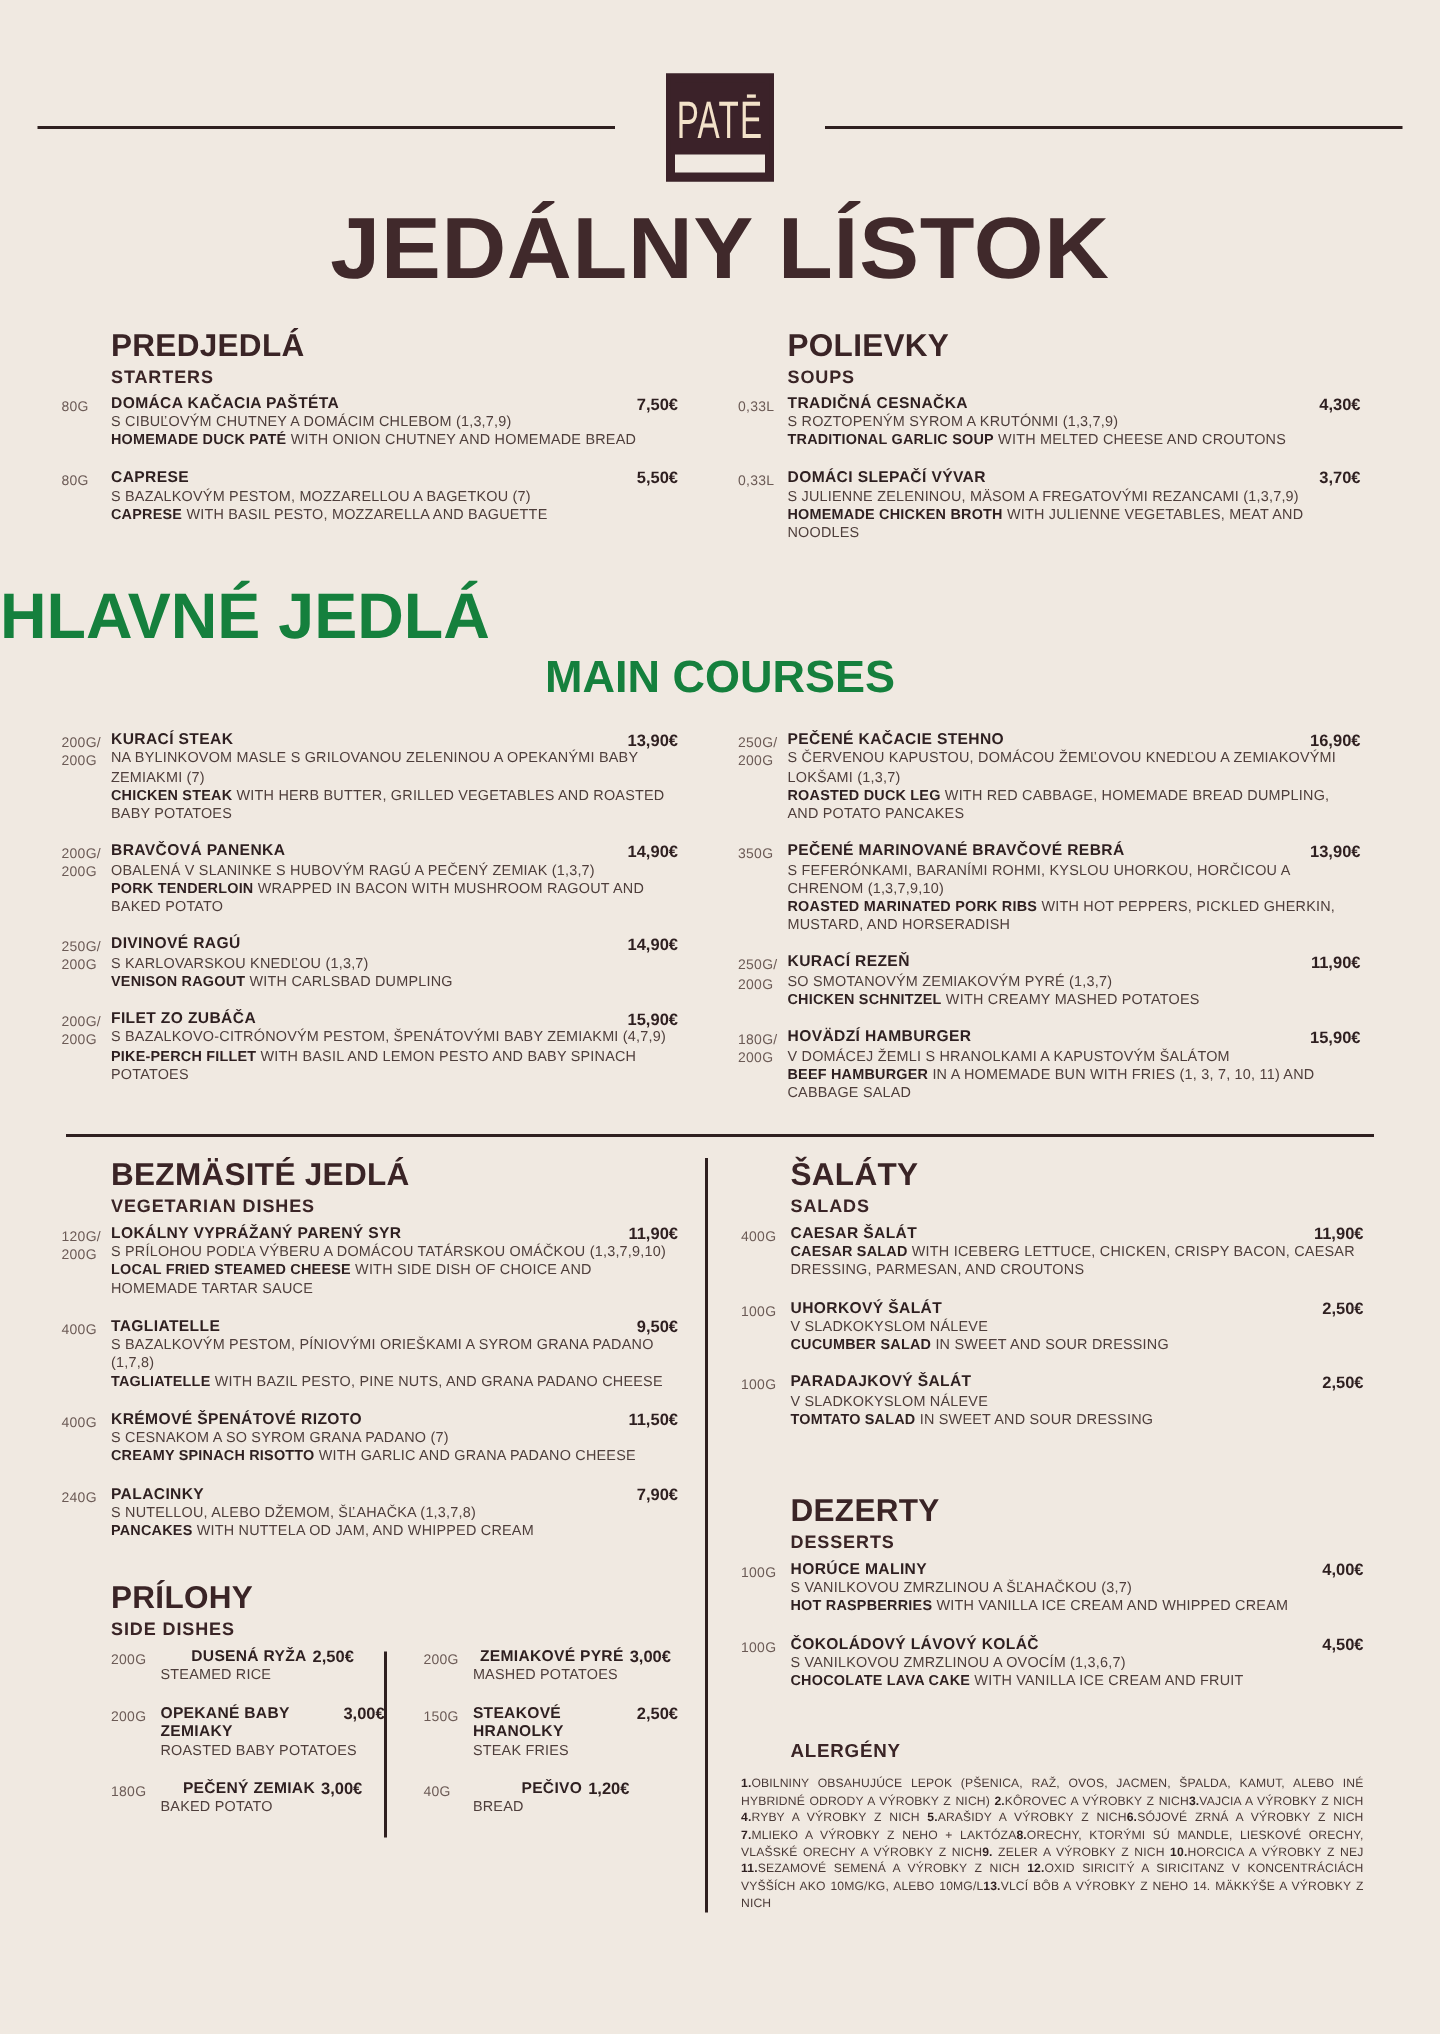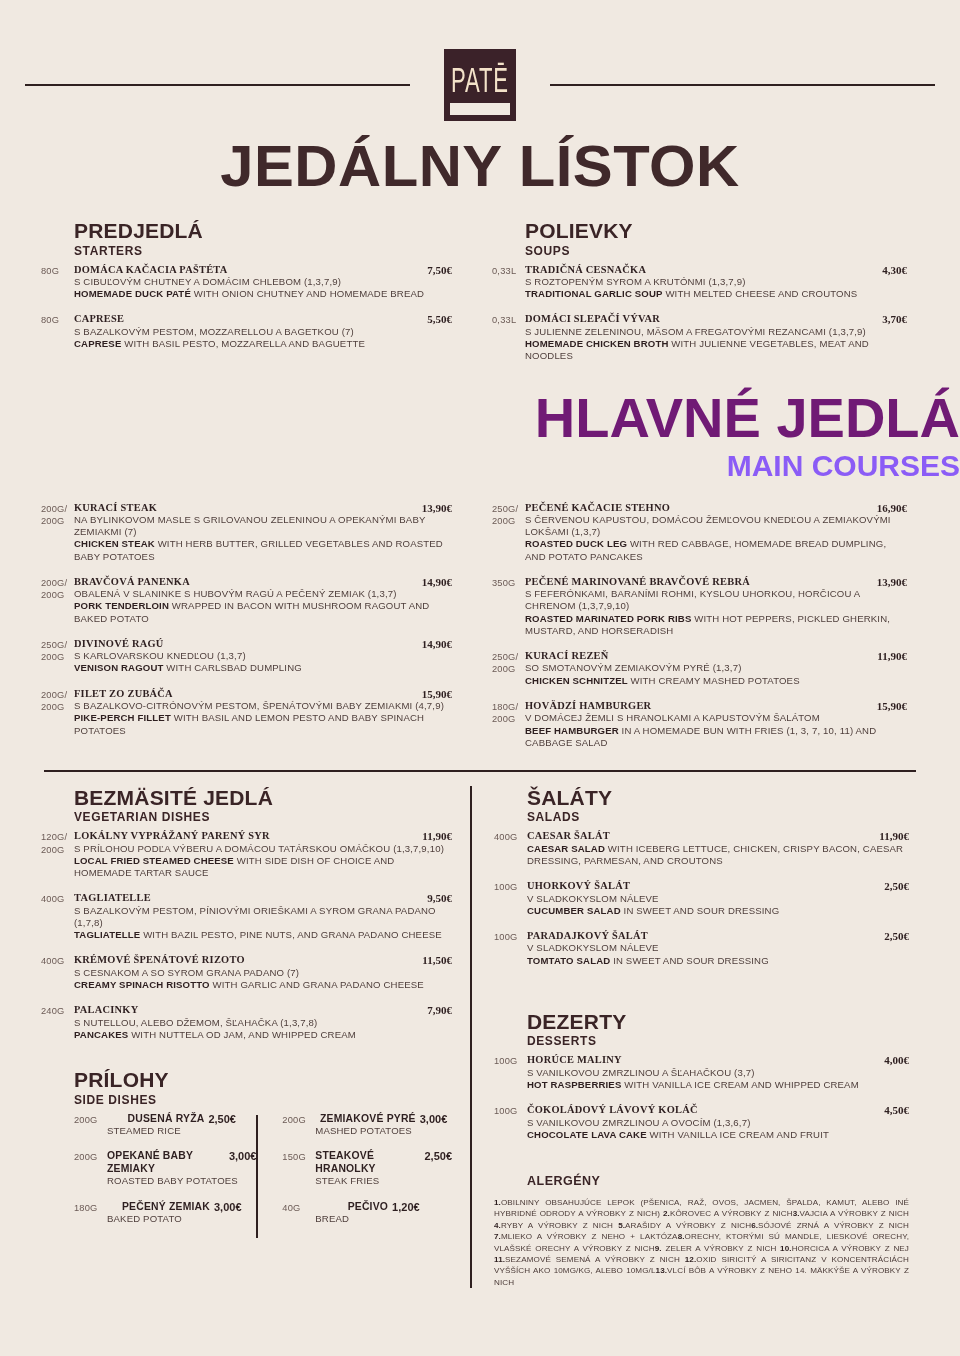--- a/index.html
+++ b/index.html
@@ -48,32 +48,32 @@
   .main-title {
     text-align:center;
     font-size: 58px;
     font-weight: 800;
     letter-spacing: 0.5px;
     color:#40292b;
     margin: 22px 0 0 0;
     transform: scaleX(1.03);
   }
   .section-title-big {
-    text-align:right;
-    font-size: 56px;
+    text-align:left;
+    font-size: 43px;
     font-weight: 800;
-    color:#701a75;
+    color:#15803d;
     margin: 0;
     line-height:1.05;
   }
   .section-title-sub {
-    text-align:right;
+    text-align:center;
     font-size: 30px;
     font-weight: 800;
-    color:#8b5cf6;
+    color:#15803d;
     margin: 2px 0 0 0;
     line-height:1.05;
   }
 
   
   .cols {
     display:flex;
     padding: 0 15px;
     position:relative;
   }
@@ -91,21 +91,21 @@
 
   
   .item { display:flex; margin-bottom: 13px; }
   .wt {
     width: 33px; flex:0 0 33px;
     font-size: 9.3px; color:#6b5a55; letter-spacing:0.2px;
     text-align:left; line-height:12.2px; padding-top:1px;
     white-space:pre-line;
   }
   .body { flex:1; min-width:0; }
-  .row1 { display:flex; align-items:center; justify-content:space-between; gap:0;font-family:Liberation Serif, serif; }
+  .row1 { display:flex; align-items:center; justify-content:space-between; gap:0; }
   .nm { font-size:10.4px; font-weight:800; letter-spacing:0.25px; color:#2e1f20; line-height:12.4px; }
   .pr { font-size:11px; font-weight:800; color:#2e1f20; white-space:nowrap; line-height:12.4px; }
   .desc { font-size:9.6px; color:#4e3e3b; line-height:12.2px; letter-spacing:0.15px; }
   .desc.just { text-align:justify; }
   .en { font-size:9.6px; color:#4e3e3b; line-height:12.2px; letter-spacing:0.15px; }
   .en b { font-weight:800; color:#2e1f20;margin-top:28px; }
 
   
   .hsep { height:2px; background:#2f2020; margin: 6px 44px 16px 44px; }
   .hsep.full { margin: 8px 44px 14px 44px; }

